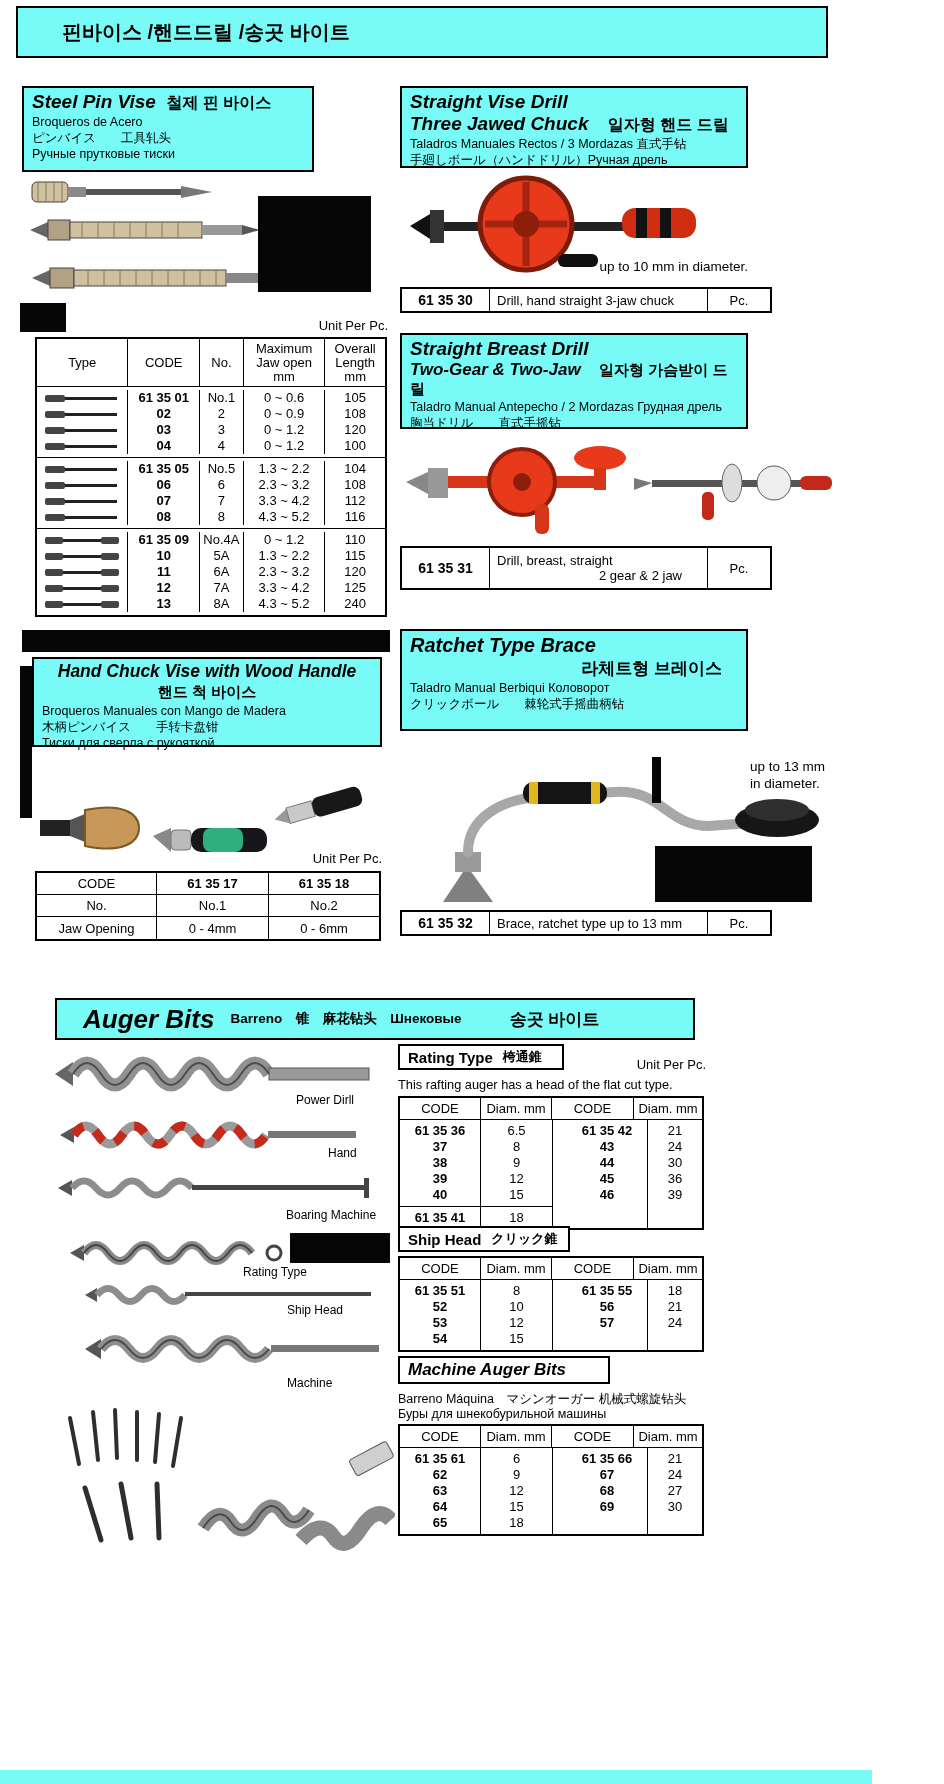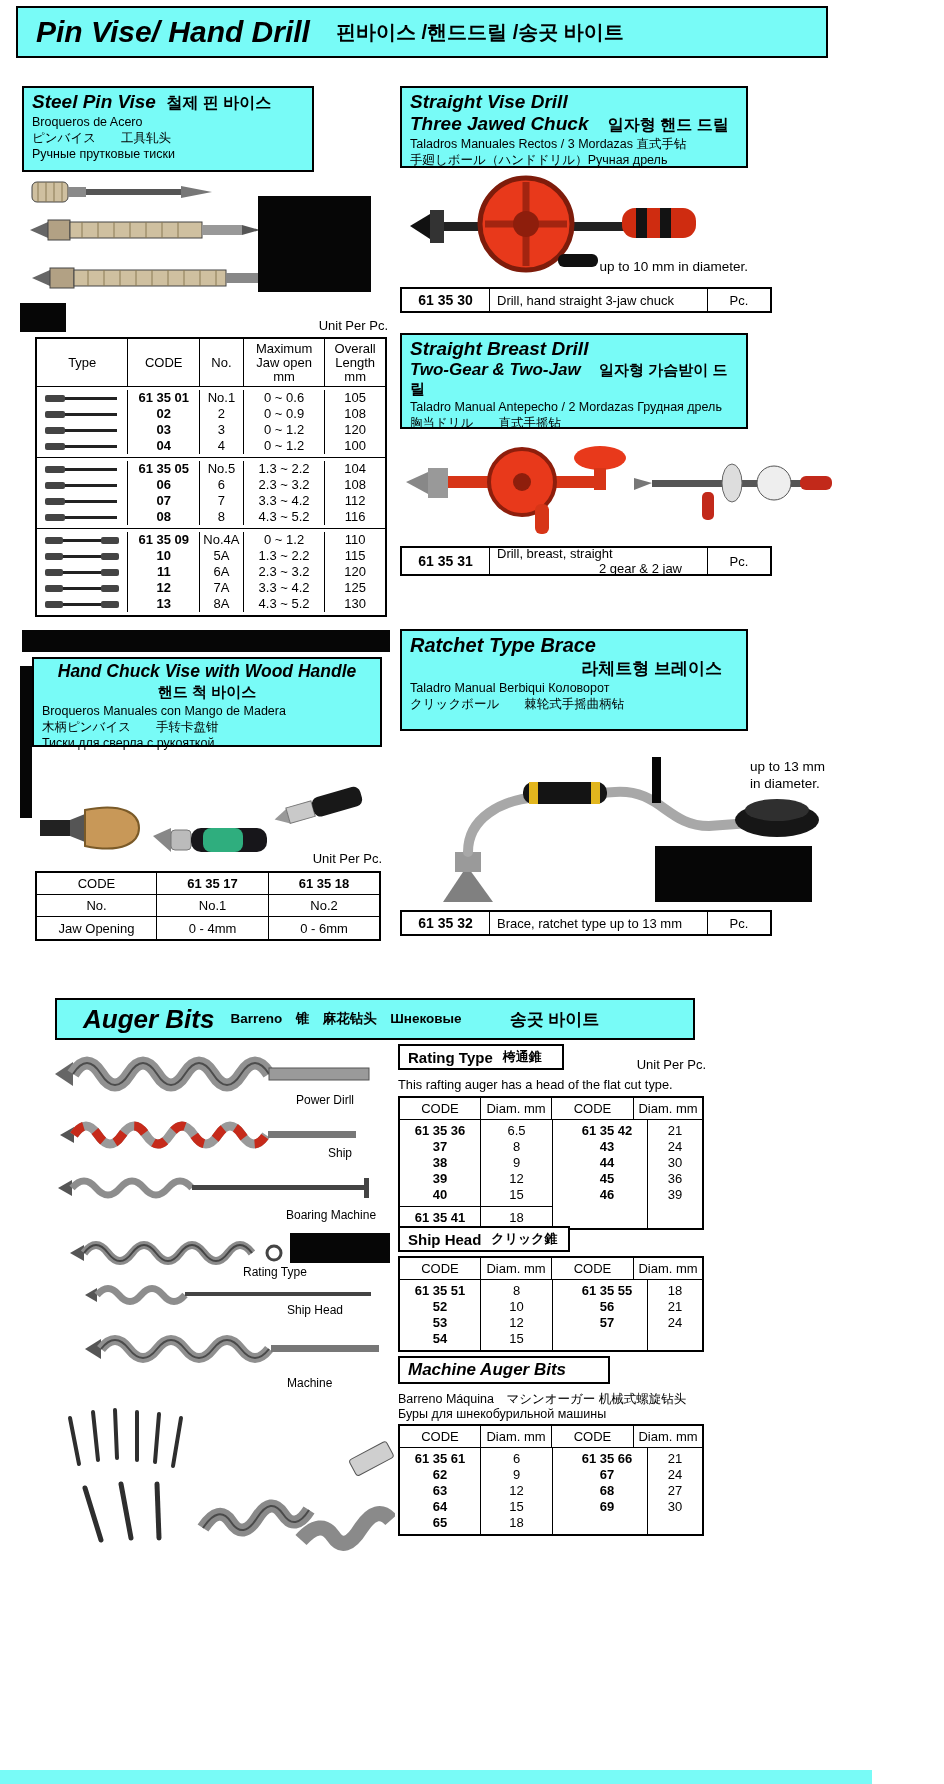--- a/index.html
+++ b/index.html
@@ -107,21 +107,20 @@
   .aug-extra{display:flex;border-top:1px solid #000;height:22px;}
   .aug-extra .ecode{width:81px;border-right:1px solid #000;font-weight:bold;display:flex;align-items:center;justify-content:center;}
   .aug-extra .ediam{flex:1;display:flex;align-items:center;justify-content:center;}
 </style>
 </head>
 <body>
 
 <div class="page">
 
   <div class="abs cyanbox main-header">
-    <span class="mh-en">Pin Vise/ Hand Drill</span>
     <span class="mh-kr">핀바이스 /핸드드릴 /송곳 바이트</span>
   </div>
 
   <div class="abs cyanbox hdrpad spv-box">
     <div>
       <span class="t-en">Steel Pin Vise</span>
       <span class="t-kr">철제 핀 바이스</span>
     </div>
     <div class="sub">Broqueros de Acero</div>
     <div class="sub">ピンバイス　　工具轧头</div>
@@ -283,21 +282,21 @@
         <div>1.3 ~ 2.2</div>
         <div>2.3 ~ 3.2</div>
         <div>3.3 ~ 4.2</div>
         <div>4.3 ~ 5.2</div>
       </div>
       <div class="st-cell st-len">
         <div>110</div>
         <div>115</div>
         <div>120</div>
         <div>125</div>
-        <div>130</div>
+        <div>240</div>
       </div>
     </div>
   </div>
 
   <div class="abs blackrect" style="left:22px;top:630px;width:368px;height:22px;"></div>
 
   <div class="abs blackrect" style="left:20px;top:666px;width:12px;height:152px;"></div>
   <div class="abs cyanbox hcv-box">
     <div class="hcv-t1 ti">Hand Chuck Vise with Wood Handle</div>
     <div class="hcv-t2">핸드 척 바이스</div>
@@ -394,21 +393,21 @@
     <ellipse cx="198" cy="26" rx="26" ry="12" fill="#e8391b"></ellipse>
     <rect x="192" y="36" width="12" height="22" fill="#d73517"></rect>
     <polygon points="232,46 250,51 232,58" fill="#777"></polygon>
     <rect x="250" y="48" width="150" height="7" fill="#555"></rect>
     <ellipse cx="330" cy="51" rx="10" ry="19" fill="#ddd" stroke="#666"></ellipse>
     <circle cx="372" cy="51" r="17" fill="#eee" stroke="#555"></circle>
     <rect x="398" y="44" width="32" height="14" rx="6" fill="#c2291a"></rect>
     <rect x="300" y="60" width="12" height="28" rx="5" fill="#c2291a"></rect>
   </svg>
 
-  <div class="abs item-table" style="left:400px;top:546px;width:372px;height:30px;">
+  <div class="abs item-table" style="left:400px;top:546px;width:372px;height:44px;">
     <div class="it-code">61 35 31</div>
     <div class="it-desc">
       <div>Drill, breast, straight</div>
       <div class="l2">2 gear &amp; 2 jaw</div>
     </div>
     <div class="it-unit">Pc.</div>
   </div>
 
   <div class="abs cyanbox hdrpad rtb-box">
     <div class="ti" style="font-size:20px;">Ratchet Type Brace</div>
@@ -455,21 +454,21 @@
     <rect x="214" y="18" width="100" height="12" fill="#9a9a9a" stroke="#555"></rect>
   </svg>
   <div class="abs bit-label" style="left:296px;top:1093px;">Power Dirll</div>
 
   <svg class="abs" style="left:60px;top:1116px;" width="300" height="38" viewBox="0 0 300 38">
     <polygon points="0,19 14,11 14,27" fill="#555"></polygon>
     <path d="M14,19 q12,-18 24,0 q12,18 24,0 q12,-18 24,0 q12,18 24,0 q12,-18 24,0 q12,18 24,0 q12,-18 24,0 q12,18 24,0" fill="none" stroke="#9a9a9a" stroke-width="9"></path>
     <path d="M14,19 q12,-18 24,0 q12,18 24,0 q12,-18 24,0 q12,18 24,0 q12,-18 24,0 q12,18 24,0 q12,-18 24,0 q12,18 24,0" fill="none" stroke="#c62a1a" stroke-width="9" stroke-dasharray="13 13"></path>
     <rect x="208" y="15" width="88" height="7" fill="#777"></rect>
   </svg>
-  <div class="abs bit-label" style="left:328px;top:1146px;">Ship</div>
+  <div class="abs bit-label" style="left:328px;top:1146px;">Hand</div>
 
   <svg class="abs" style="left:58px;top:1170px;" width="320" height="36" viewBox="0 0 320 36">
     <polygon points="0,18 14,10 14,26" fill="#555"></polygon>
     <path d="M14,18 q12,-14 24,0 q12,14 24,0 q12,-14 24,0 q12,14 24,0 q12,-14 24,0" fill="none" stroke="#8d8d8d" stroke-width="7"></path>
     <rect x="134" y="15" width="176" height="5" fill="#444"></rect>
     <rect x="306" y="8" width="5" height="20" fill="#444"></rect>
   </svg>
   <div class="abs bit-label" style="left:286px;top:1208px;">Boaring Machine</div>
 
   <svg class="abs" style="left:70px;top:1236px;" width="215" height="34" viewBox="0 0 215 34">

